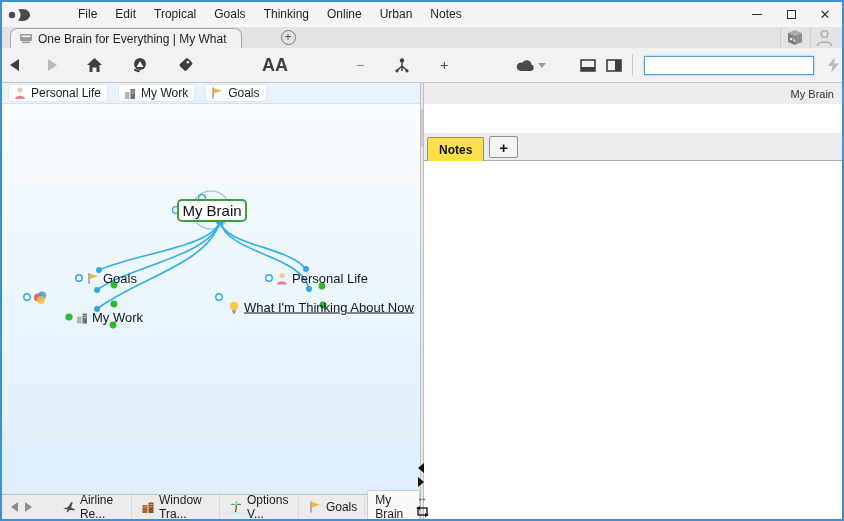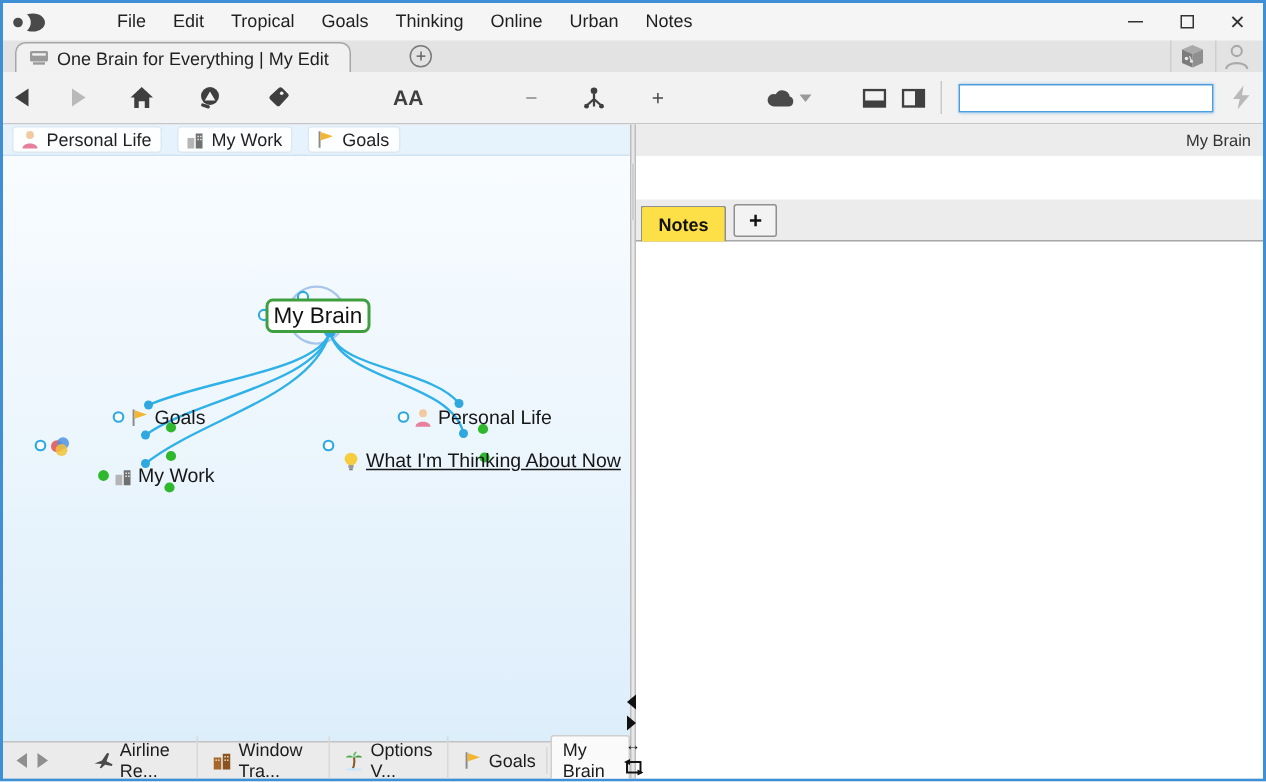--- a/index.html
+++ b/index.html
@@ -26,21 +26,21 @@
   .newtab-btn { margin-left:10px; margin-bottom:3px; width:15px; height:15px; border:1px solid #7a7a7a; border-radius:50%; color:#555; font-size:12px; line-height:13px; text-align:center; background:transparent; }
   .tabstrip-right { margin-left:auto; display:flex; align-items:center; gap:2px; padding-right:4px; height:100%; }
   .tr-icon { width:28px; height:21px; display:flex; align-items:center; justify-content:center; border-left:1px solid #cfcfcf; }
 
   
   .toolbar { left:0; top:46px; right:0; height:35px; background:#f2f2f2; border-bottom:1px solid #c6c6c6; display:flex; align-items:center; padding:0 8px; }
   .tb-btn { width:26px; height:26px; display:flex; align-items:center; justify-content:center; }
   .tb-div { width:1px; height:22px; background:#c9c9c9; margin:0 5px; }
   .tri-left { width:0; height:0; border-top:6px solid transparent; border-bottom:6px solid transparent; border-right:9px solid #3f3f3f; }
   .tri-right { width:0; height:0; border-top:6px solid transparent; border-bottom:6px solid transparent; border-left:9px solid #b9b9b9; }
-  .fontsize { font-size:14px; font-weight:bold; color:#3f3f3f; letter-spacing:0px; }
+  .fontsize { font-size:18px; font-weight:bold; color:#3f3f3f; letter-spacing:0px; }
   .pm { font-size:14px; color:#8b8b8b; width:14px; text-align:center; }
   .pm.dark { color:#4a4a4a; }
   .chev-down { width:0; height:0; border-left:4px solid transparent; border-right:4px solid transparent; border-top:5px solid #9a9a9a; margin-left:2px; }
   .toolbar-right { margin-left:auto; display:flex; align-items:center; }
   .search-box { width:170px; height:19px; background:#fff; border:1px solid #4e9ddc; box-shadow:0 0 2px rgba(80,160,220,.6); margin:0 6px; font-size:12px; padding:0 4px; outline:none; }
   .clock-wrap { width:26px; display:flex; justify-content:center; }
 
   
   .pinnedbar { left:0; top:81px; width:418px; height:21px; background:#e7f3fc; border-bottom:1px solid #cfe3f2; display:flex; align-items:center; padding-left:6px; gap:10px; }
   .pin-item { display:flex; align-items:center; gap:4px; background:rgba(255,255,255,.85); border:1px solid #dce9f3; border-radius:3px; padding:1px 6px 1px 4px; font-size:12px; color:#1f1f1f; }
@@ -110,21 +110,21 @@
     </div>
   </div>
 
   <div class="tabstrip abs">
     <div class="ws-tab">
       <svg class="monitor-icon" viewBox="0 0 14 11">
         <rect x="1" y="1" width="12" height="7" rx="1" fill="#9a9a9a"></rect>
         <rect x="2.5" y="2.5" width="9" height="1.6" fill="#f1f1f1"></rect>
         <rect x="3" y="8.5" width="8" height="1.6" fill="#9a9a9a"></rect>
       </svg>
-      <span>One Brain for Everything | My Edit</span>
+      <span>One Brain for Everything | My What</span>
     </div>
     <div class="newtab-btn">+</div>
     <div class="tabstrip-right">
       <span class="tr-icon">
         <svg width="20" height="19" viewBox="0 0 20 19">
           <polygon points="3,5 10,2 17,5 10,8" fill="#a9a9a9"></polygon>
           <polygon points="3,5 10,8 10,17 3,14" fill="#7c7c7c"></polygon>
           <polygon points="17,5 10,8 10,17 17,14" fill="#8f8f8f"></polygon>
           <circle cx="6" cy="11" r="1.2" fill="#e8e8e8"></circle>
           <path d="M8,9.5 L9.3,12.5" stroke="#e8e8e8" stroke-width="0.8"></path>

